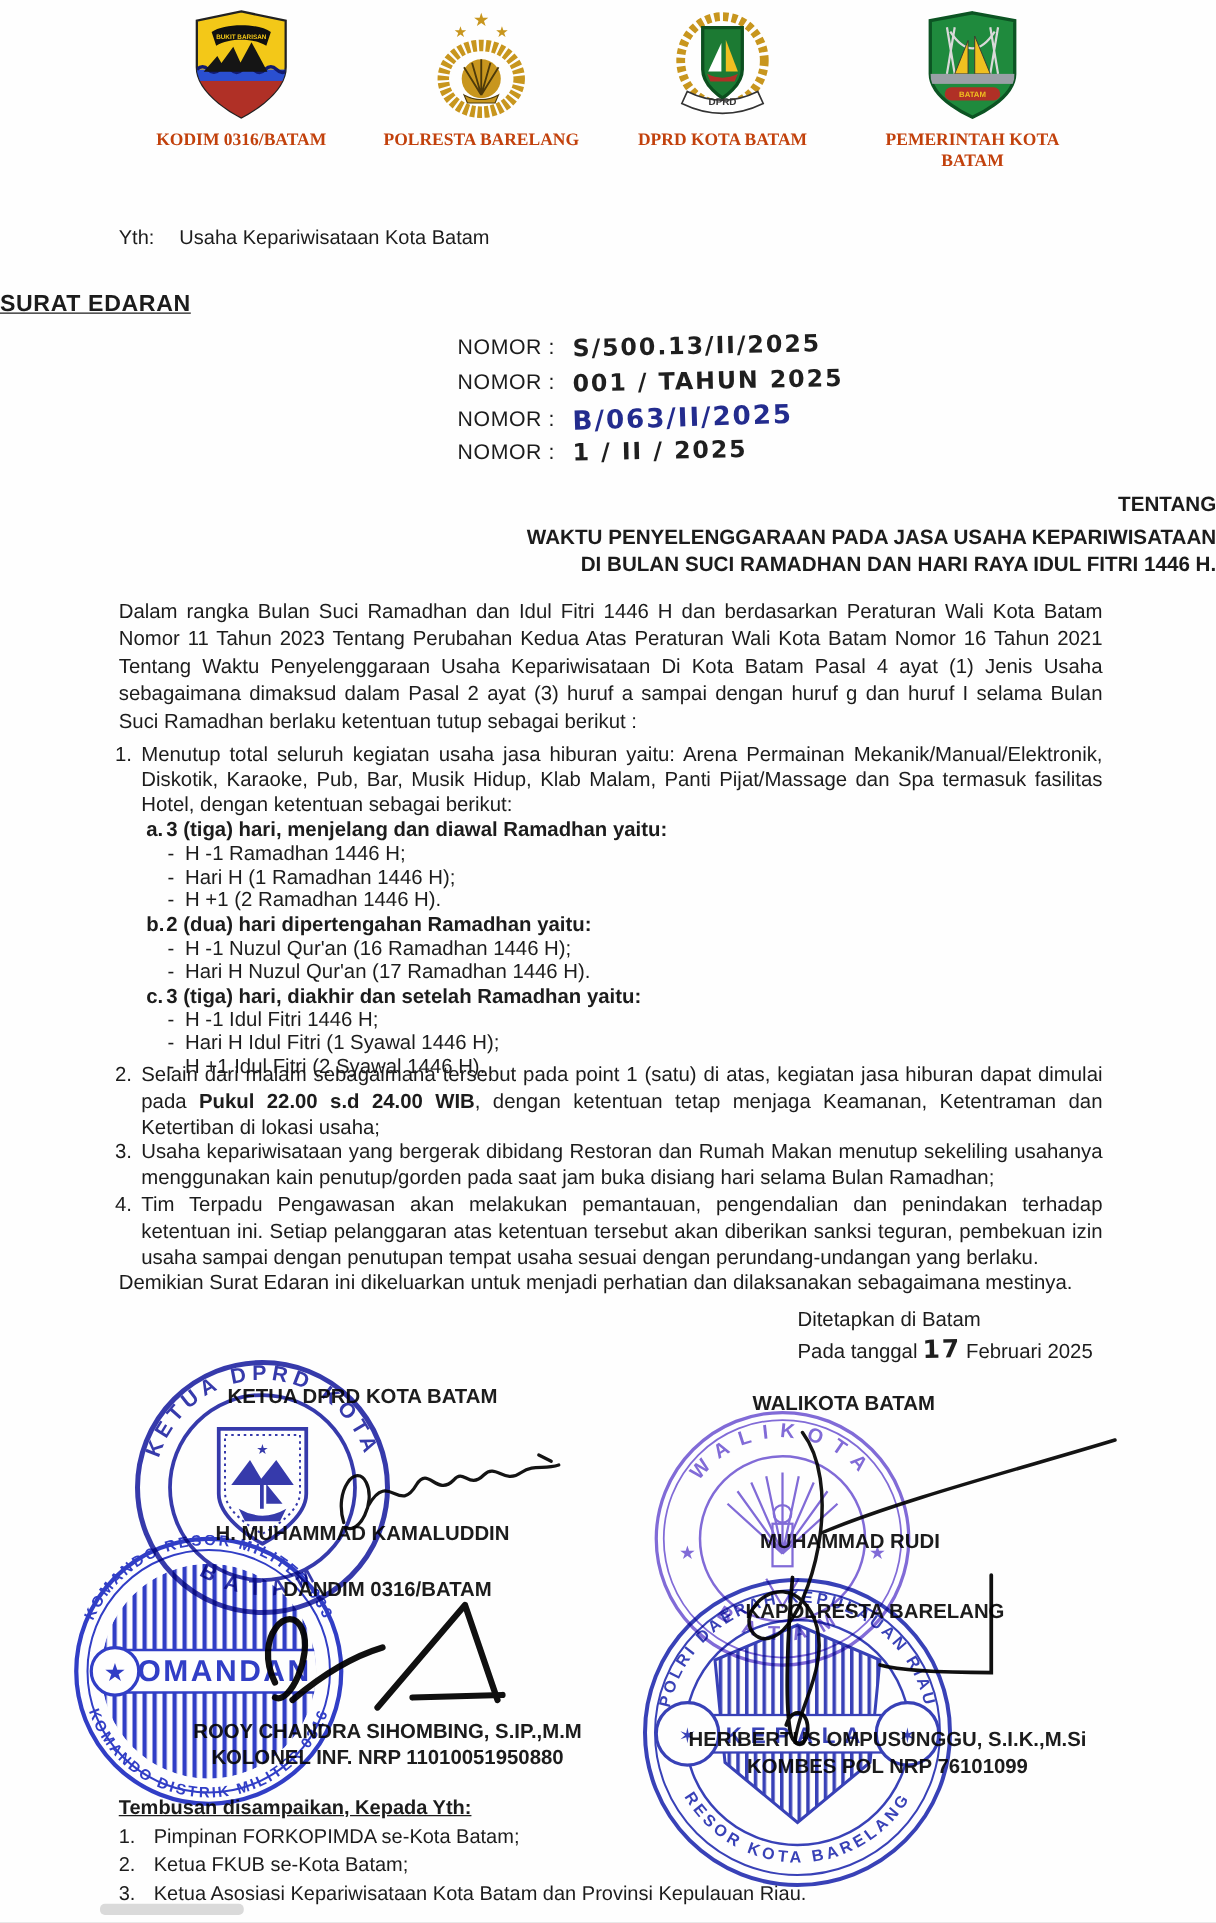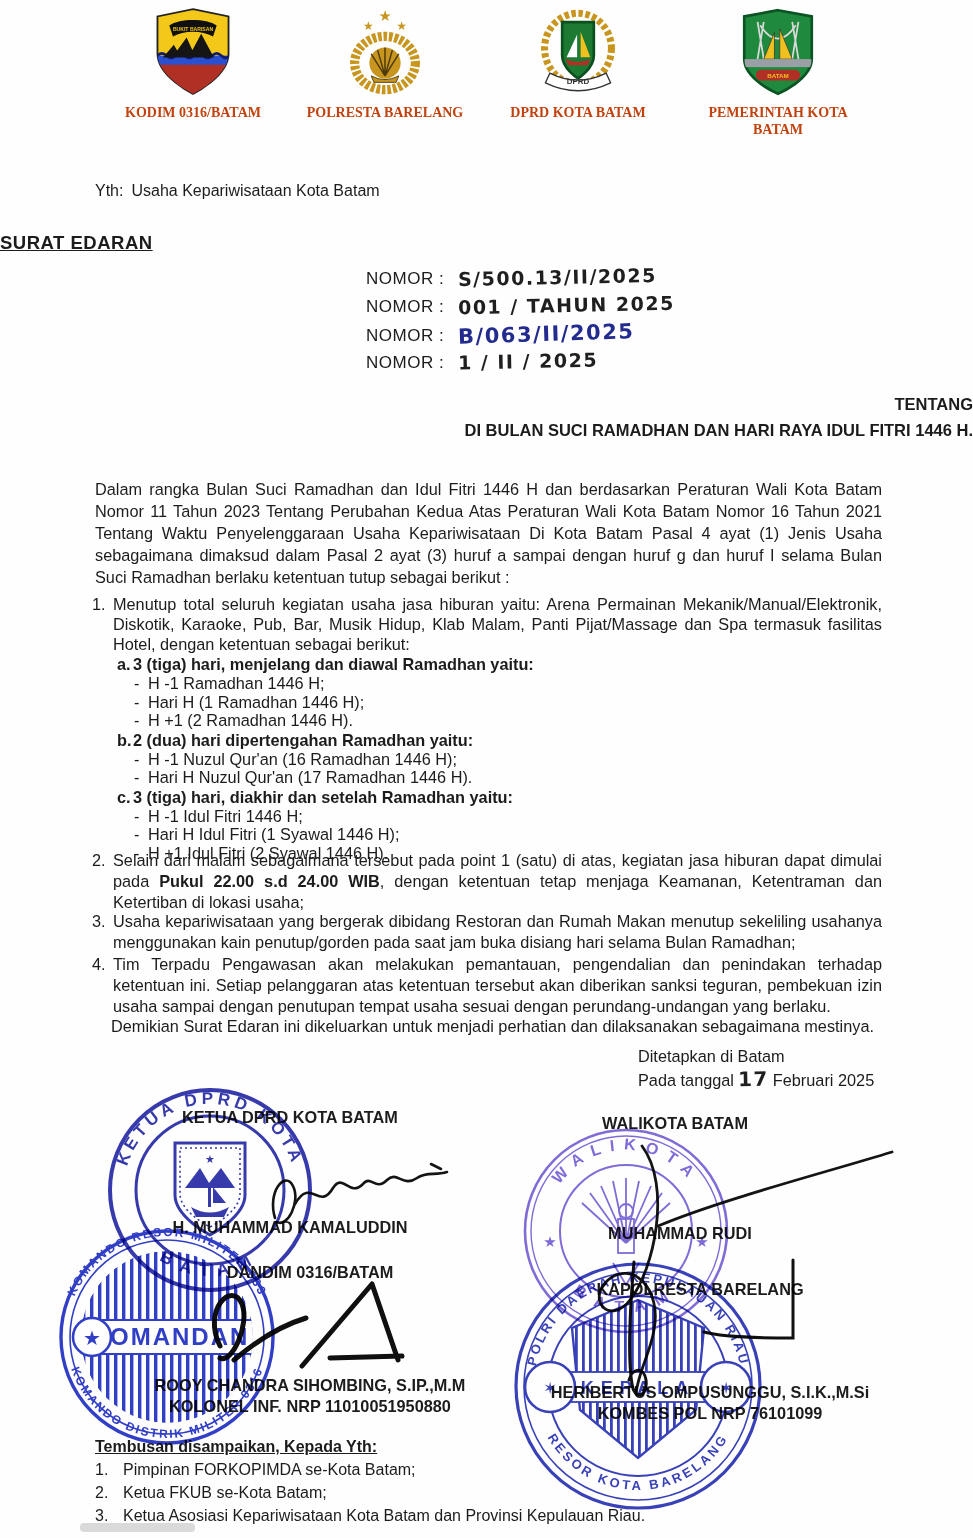--- a/index.html
+++ b/index.html
@@ -6,38 +6,38 @@
   .page{position:relative;width:973px;height:1538px;background:#fefefe;overflow:hidden;
         font-family:"Liberation Sans",sans-serif;color:#1c1c1c;}
   
   .letterhead{position:absolute;top:6px;left:0;width:973px;height:150px;}
   .logo-col{position:absolute;text-align:center;}
   .logo-col svg{display:block;margin:0 auto;}
   .logo-caption{font-family:"Liberation Serif",serif;font-weight:bold;font-size:14px;
                 line-height:17px;color:#c2410c;margin-top:6px;}
   
   .recipient{position:absolute;top:180px;left:95px;font-size:16px;line-height:21px;display:flex;}
-  .recipient .yth{margin-right:8px;}
+  .recipient .yth{margin-right:20px;}
   
   .doc-title{position:absolute;top:232px;left:0;width:973px;text-align:left;
              font-size:18.5px;font-weight:bold;text-decoration:underline;letter-spacing:.5px;}
   .nomor-block{position:absolute;top:266px;left:366px;font-size:17px;}
   .nomor-row{height:28px;display:flex;align-items:baseline;}
   .nomor-label{letter-spacing:.5px;width:92px;}
   .hand{display:inline-block;font-family:"DejaVu Sans",sans-serif;font-weight:600;
         font-size:19px;letter-spacing:1.5px;transform:rotate(-1.2deg);color:#1f1f1f;}
   .hand.blue{color:#232c8e;font-size:21px;font-weight:bold;transform:rotate(-1.8deg);}
   
   .subject{position:absolute;top:393px;left:0;width:973px;text-align:right;
            font-weight:bold;font-size:16.5px;line-height:22px;}
   .subject .kicker{margin-bottom:4px;}
   
   .para{position:absolute;left:95px;width:787px;font-size:16.3px;line-height:22px;text-align:justify;}
   .intro{top:478px;}
-  .closing{top:1015px;margin-left:16px;}
+  .closing{top:1015px;}
   .item{position:absolute;left:92px;width:790px;font-size:16.3px;line-height:21px;text-align:justify;}
   .item .li-main{position:relative;padding-left:21px;}
   .item .num{position:absolute;left:0;top:0;}
   .sub{position:relative;margin-left:25px;padding-left:16px;font-weight:bold;line-height:19px;margin-top:1px;}
   .sub .letter{position:absolute;left:0;top:0;}
   .dash{position:relative;margin-left:42px;padding-left:14px;font-weight:normal;line-height:18.5px;}
   .dash .d{position:absolute;left:0;top:0;}
   #item1{top:594px;line-height:20px;}
   #item2{top:850px;}
   #item3{top:911px;}
@@ -162,20 +162,21 @@
       <span class="hand blue">B/063/II/2025</span>
     </div>
     <div class="nomor-row">
       <span class="nomor-label">NOMOR :</span>
       <span class="hand">1 / II / 2025</span>
     </div>
   </div>
 
   <div class="subject">
     <div class="kicker">TENTANG</div>
+    <div>WAKTU PENYELENGGARAAN PADA JASA USAHA KEPARIWISATAAN</div>
     <div>DI BULAN SUCI RAMADHAN DAN HARI RAYA IDUL FITRI 1446 H.</div>
   </div>
 
   <div class="para intro">Dalam rangka Bulan Suci Ramadhan dan Idul Fitri 1446 H dan berdasarkan Peraturan Wali Kota Batam Nomor 11 Tahun 2023 Tentang Perubahan Kedua Atas Peraturan Wali Kota Batam Nomor 16 Tahun 2021 Tentang Waktu Penyelenggaraan Usaha Kepariwisataan Di Kota Batam Pasal 4 ayat (1) Jenis Usaha sebagaimana dimaksud dalam Pasal 2 ayat (3) huruf a sampai dengan huruf g dan huruf I selama Bulan Suci Ramadhan berlaku ketentuan tutup sebagai berikut :</div>
 
   <div class="item" id="item1">
     <div class="li-main">
       <span class="num">1.</span>
       <span>Menutup total seluruh kegiatan usaha jasa hiburan yaitu: Arena Permainan Mekanik/Manual/Elektronik, Diskotik, Karaoke, Pub, Bar, Musik Hidup, Klab Malam, Panti Pijat/Massage dan Spa termasuk fasilitas Hotel, dengan ketentuan sebagai berikut:</span>
     </div>

